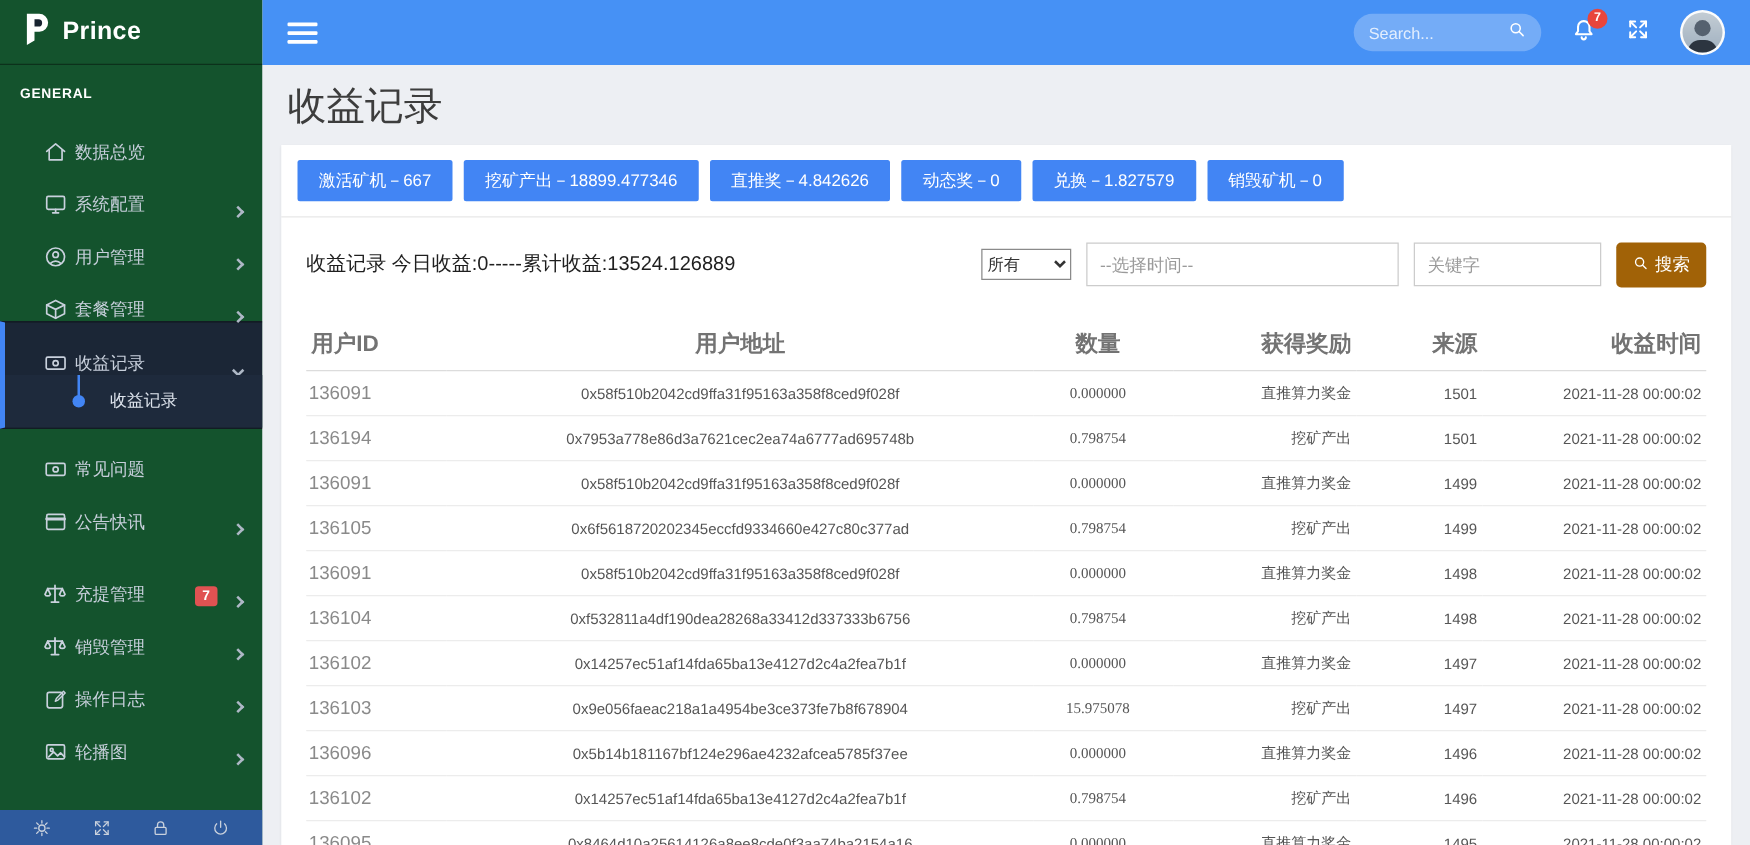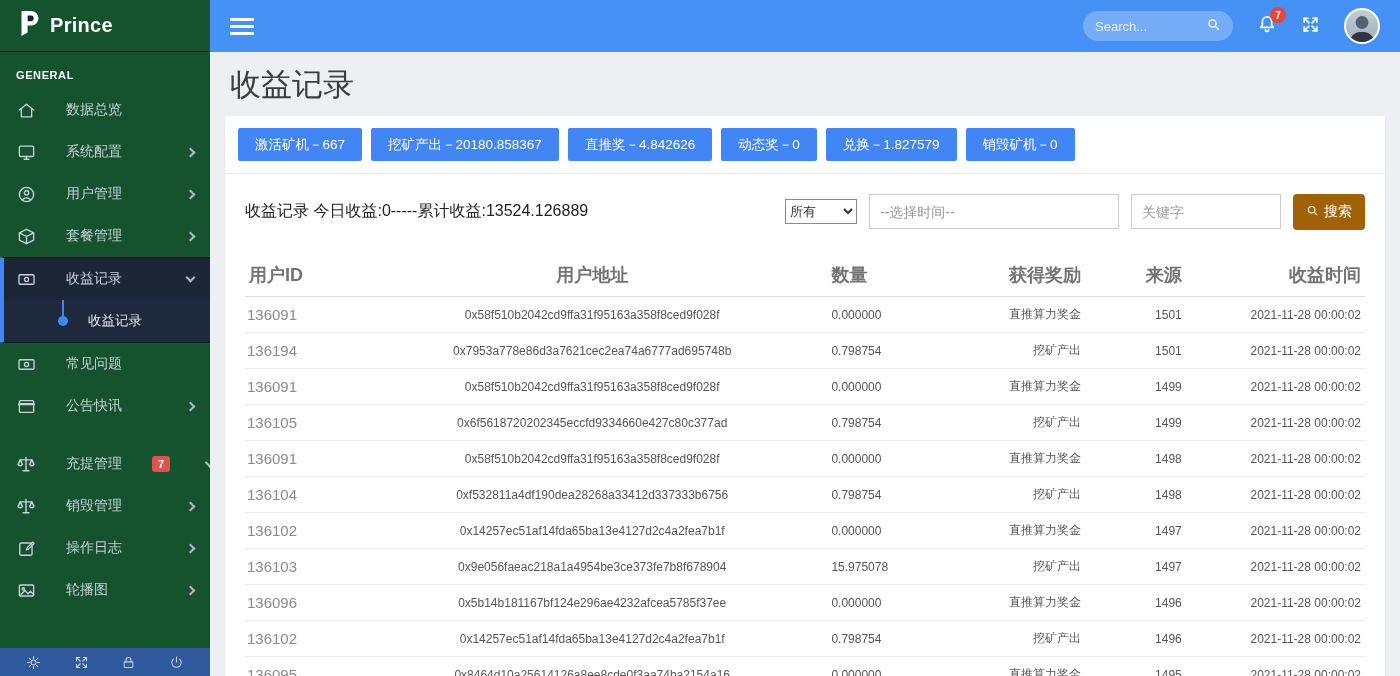--- a/index.html
+++ b/index.html
@@ -7,21 +7,21 @@
   body { font-family:"Liberation Sans","DejaVu Sans",sans-serif; background:#edeff3; }
 
   .app { display:flex; width:1400px; height:676px; }
 
   
   .sidebar { width:210px; flex-shrink:0; background:#14532d; color:#c7cfdb; display:flex; flex-direction:column; }
   .logo-area { height:52px; flex-shrink:0; display:flex; align-items:center; gap:9px; padding-left:18px; border-bottom:1px solid rgba(0,0,0,.4); }
   .logo-text { color:#fff; font-size:20px; font-weight:700; letter-spacing:.3px; }
   .section-label { font-size:11px; font-weight:700; color:#fff; letter-spacing:.6px; padding:17px 0 8px 16px; }
   .nav { flex:1; overflow:hidden; }
-  .nav-item { height:42px; display:flex; align-items:center; gap:30px; padding:0 16px; font-size:14px; cursor:pointer; }
+  .nav-item { height:42px; display:flex; align-items:flex-end; gap:6px; padding:0 16px; font-size:14px; cursor:pointer;margin-left:18px; }
   .nav-item .ni-icon { width:20px; display:flex; justify-content:center; flex-shrink:0; }
   .nav-item .label { flex:1; white-space:nowrap; }
   .nav-gap { height:16px; }
   .chev { width:7px; height:7px; border-right:2px solid #aeb8c6; border-bottom:2px solid #aeb8c6; display:inline-block; }
   .chev.right { transform:rotate(-45deg); }
   .chev.down  { transform:rotate(45deg); margin-top:-3px; }
   .mini-badge { background:#e05252; color:#fff; font-size:11px; font-weight:700; border-radius:3px; padding:2px 6px; margin-right:7px; }
   .nav-group.active { border-left:4px solid #4285f4; background:#1b2636; border-top:1px solid #10161f; border-bottom:1px solid #10161f; }
   .nav-group.active > .nav-item { padding-left:12px; }
   .submenu { position:relative; background:#1e2a3c; }
@@ -63,21 +63,21 @@
   .txt-input::placeholder { color:#9a9a9a; }
   .date-input { width:250px; }
   .kw-input { width:150px; }
   .search-btn { height:36px; background:#a16207; color:#fff; border:none; border-radius:4px; padding:0 13px; font-size:14px; font-family:inherit; display:flex; align-items:center; gap:5px; cursor:pointer; }
 
   table.grid { width:100%; border-collapse:collapse; table-layout:fixed; margin-top:24px; }
   .grid th { font-size:18px; font-weight:700; color:#737373; padding:9px 4px; border-bottom:1px solid #dcdcdc; }
   .grid td { font-size:12px; color:#555; height:36px; padding:0 4px; border-bottom:1px solid #ececec; }
   .col1 { text-align:left; }  td.col1 { font-size:15px; color:#8a8a8a; padding-left:2px; }
   .col2 { text-align:center; }
-  .col3 { text-align:left; padding-right:14px !important; }
+  .col3 { text-align:center; padding-right:14px !important;font-family:Liberation Serif, serif; }
   .col4, .col5, .col6 { text-align:right; }
 </style>
 </head>
 <body>
 
 <div class="app">
 
   <aside class="sidebar">
     <div class="logo-area">
       <span>
@@ -287,21 +287,21 @@
     </header>
 
     <div class="content">
       <h1 class="page-title">收益记录</h1>
 
       <div class="card">
 
         <div class="stats-row">
 
         <button class="stat-btn">激活矿机－667</button>
-            <button class="stat-btn">挖矿产出－20180.858367</button>
+            <button class="stat-btn">挖矿产出－18899.477346</button>
             <button class="stat-btn">直推奖－4.842626</button>
             <button class="stat-btn">动态奖－0</button>
             <button class="stat-btn">兑换－1.827579</button>
             <button class="stat-btn">销毁矿机－0</button>
           </div>
 
         <div class="card-body">
           <div class="filter-row">
             <div class="summary">收益记录 今日收益:0-----累计收益:13524.126889</div>
             <div class="controls">

